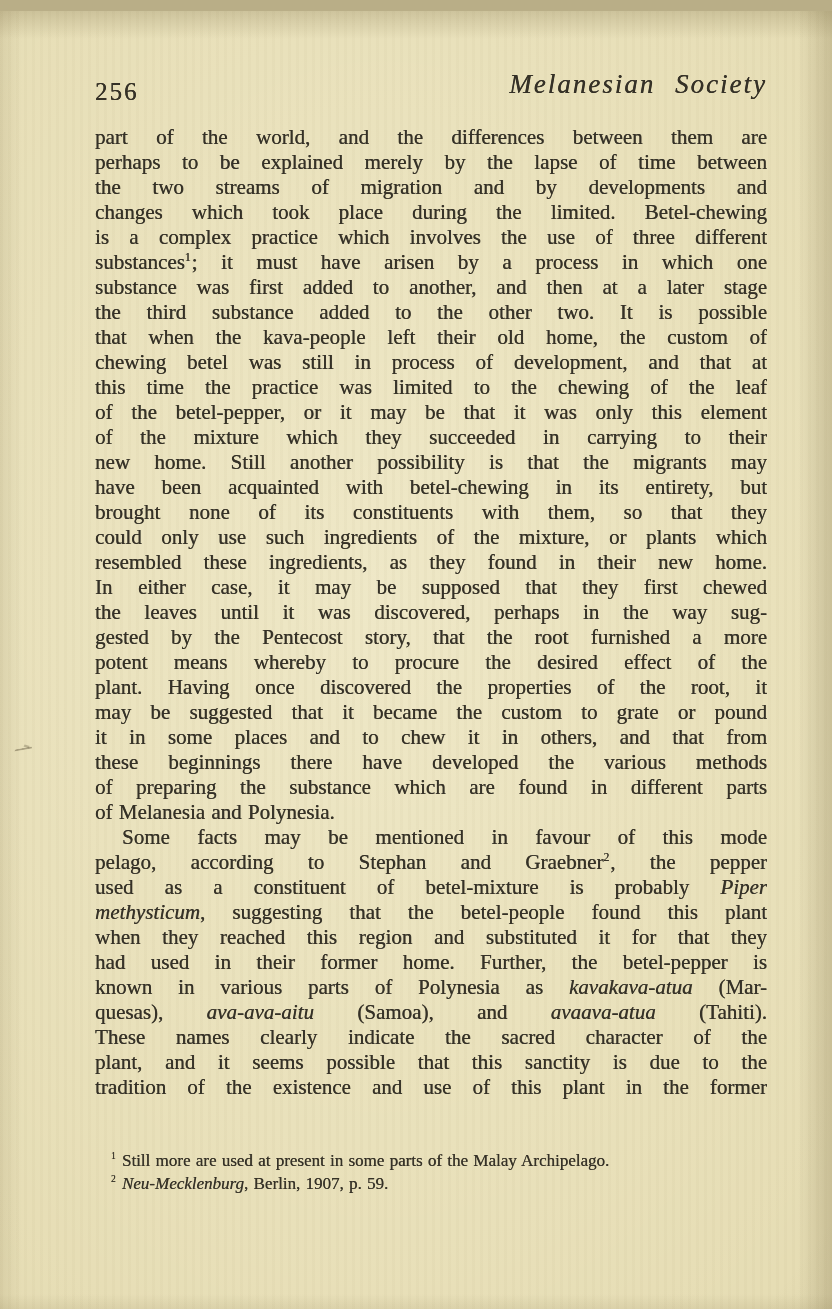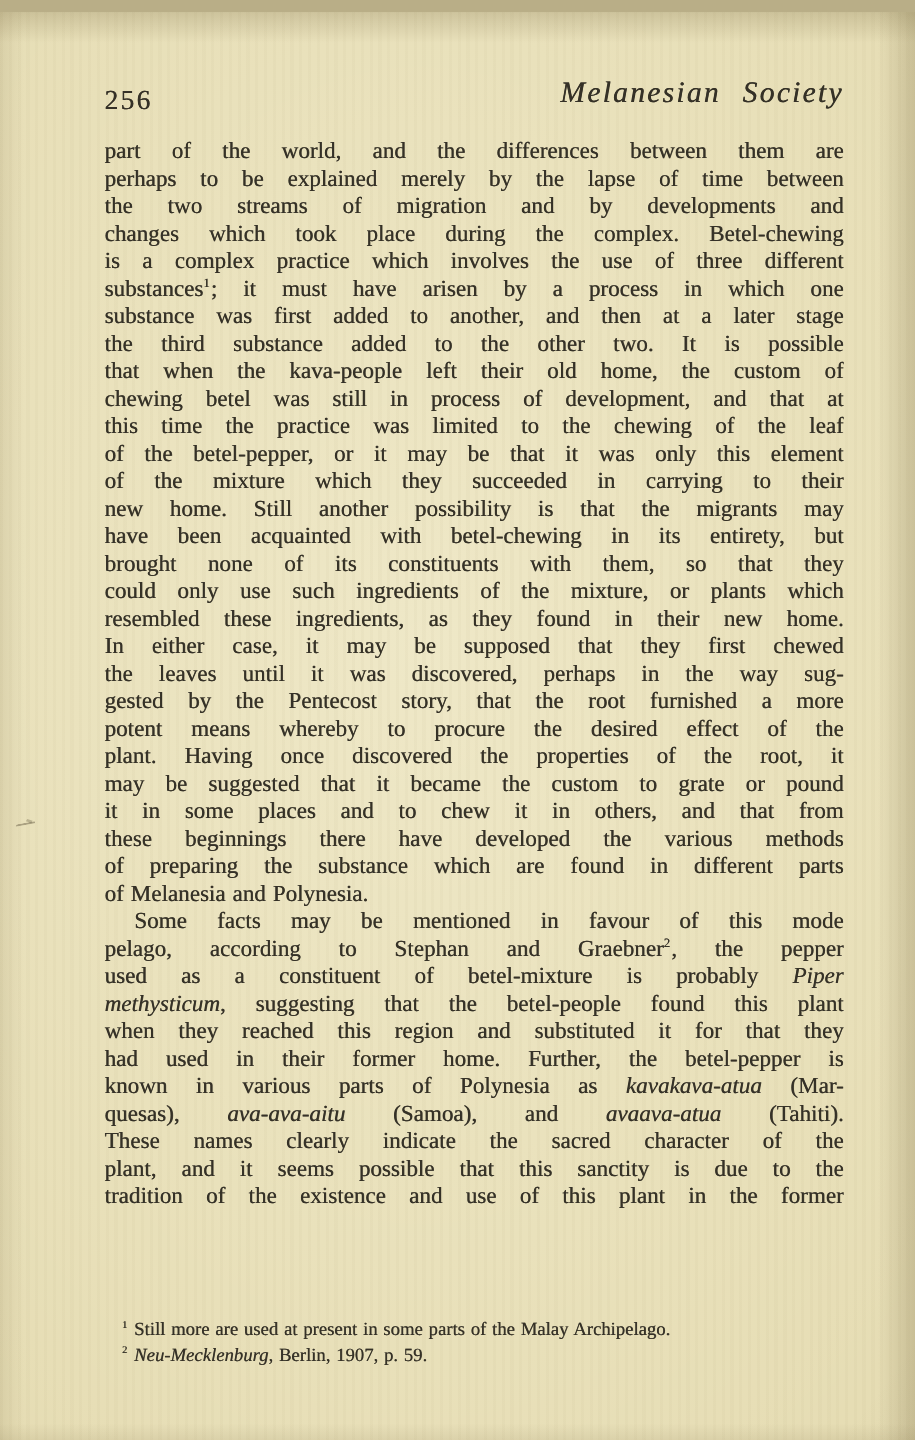--- a/index.html
+++ b/index.html
@@ -67,21 +67,21 @@
   .line.no-just { text-align-last: left; }
   .it { font-style: italic; text-align: right; }
   sup {
     font-size: 0.55em;
     line-height: 0;
     vertical-align: super;
     margin-right: 1px;
   }
   .footnotes {
     position: absolute;
-    top: 1186px; left: 95px; width: 672px;
+    top: 1138px; left: 95px; width: 672px;
   }
   .fn-line {
     padding-left: 16px;
     height: 23px; line-height: 23px;
     font-size: 17px;
     word-spacing: 1px;
     text-shadow: 0.3px 0 0 rgba(53,49,39,0.8);
   }
   .pencil-mark {
     position: absolute;
@@ -106,21 +106,21 @@
   <div class="header">
     <span class="page-num">256</span>
     <div class="running-title">Melanesian Society</div>
   </div>
 
   <div class="body-text">
       <div>
         <div class="line"><span>part of the world, and the differences between them are</span></div>
         <div class="line"><span>perhaps to be explained merely by the lapse of time between</span></div>
         <div class="line"><span>the two streams of migration and by developments and</span></div>
-        <div class="line"><span>changes which took place during the complex.  Betel-chewing</span></div>
+        <div class="line"><span>changes which took place during the limited.  Betel-chewing</span></div>
         <div class="line"><span>is a complex practice which involves the use of three different</span></div>
         <div class="line"><span>substances</span><sup>1</sup><span>; it must have arisen by a process in which one</span></div>
         <div class="line"><span>substance was first added to another, and then at a later stage</span></div>
         <div class="line"><span>the third substance added to the other two.  It is possible</span></div>
         <div class="line"><span>that when the kava-people left their old home, the custom of</span></div>
         <div class="line"><span>chewing betel was still in process of development, and that at</span></div>
         <div class="line"><span>this time the practice was limited to the chewing of the leaf</span></div>
         <div class="line"><span>of the betel-pepper, or it may be that it was only this element</span></div>
         <div class="line"><span>of the mixture which they succeeded in carrying to their</span></div>
         <div class="line"><span>new home.  Still another possibility is that the migrants may</span></div>

